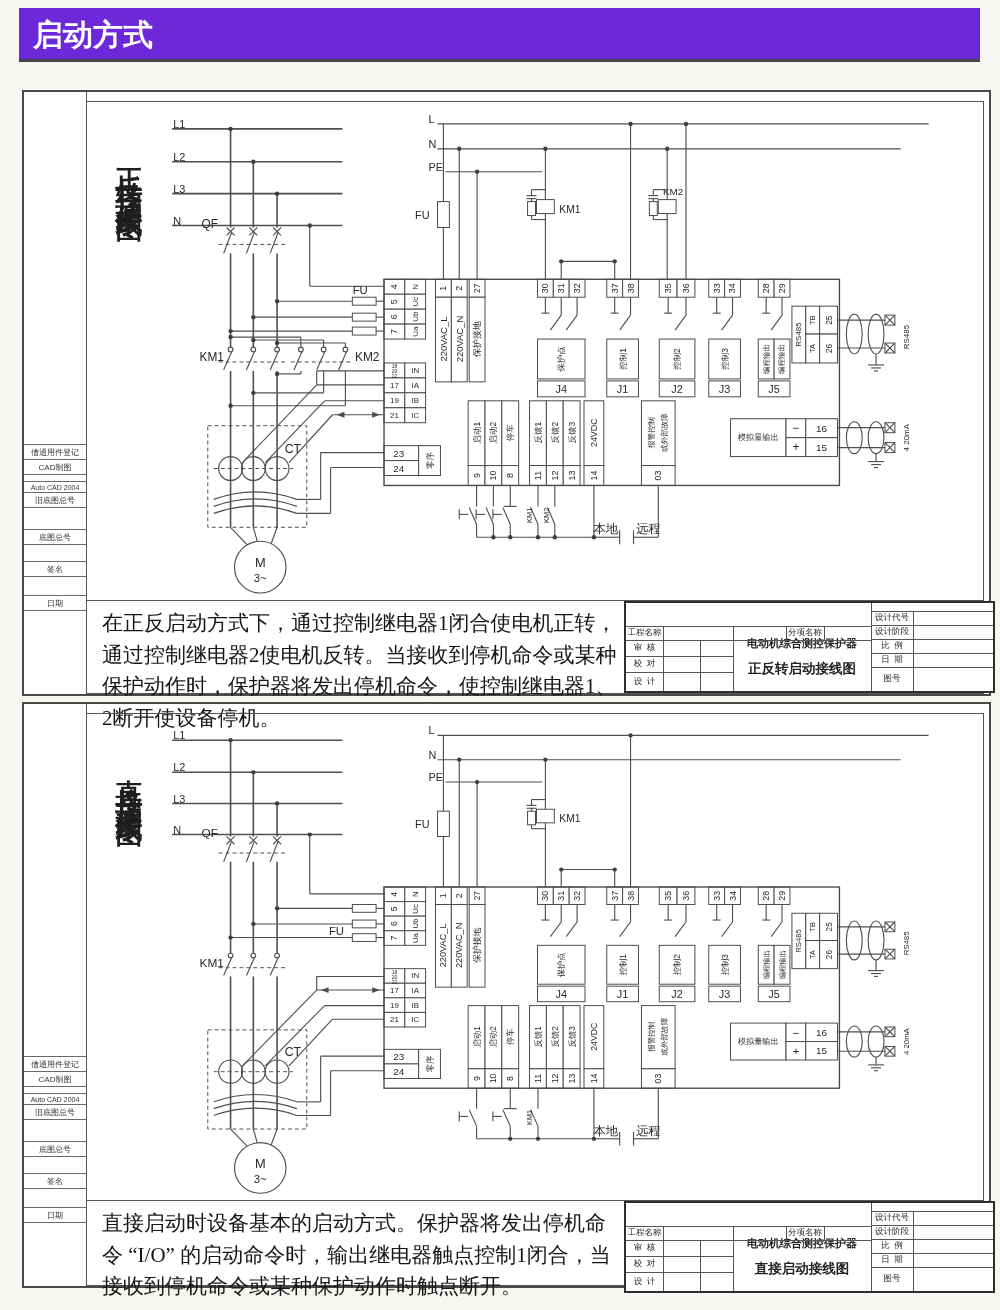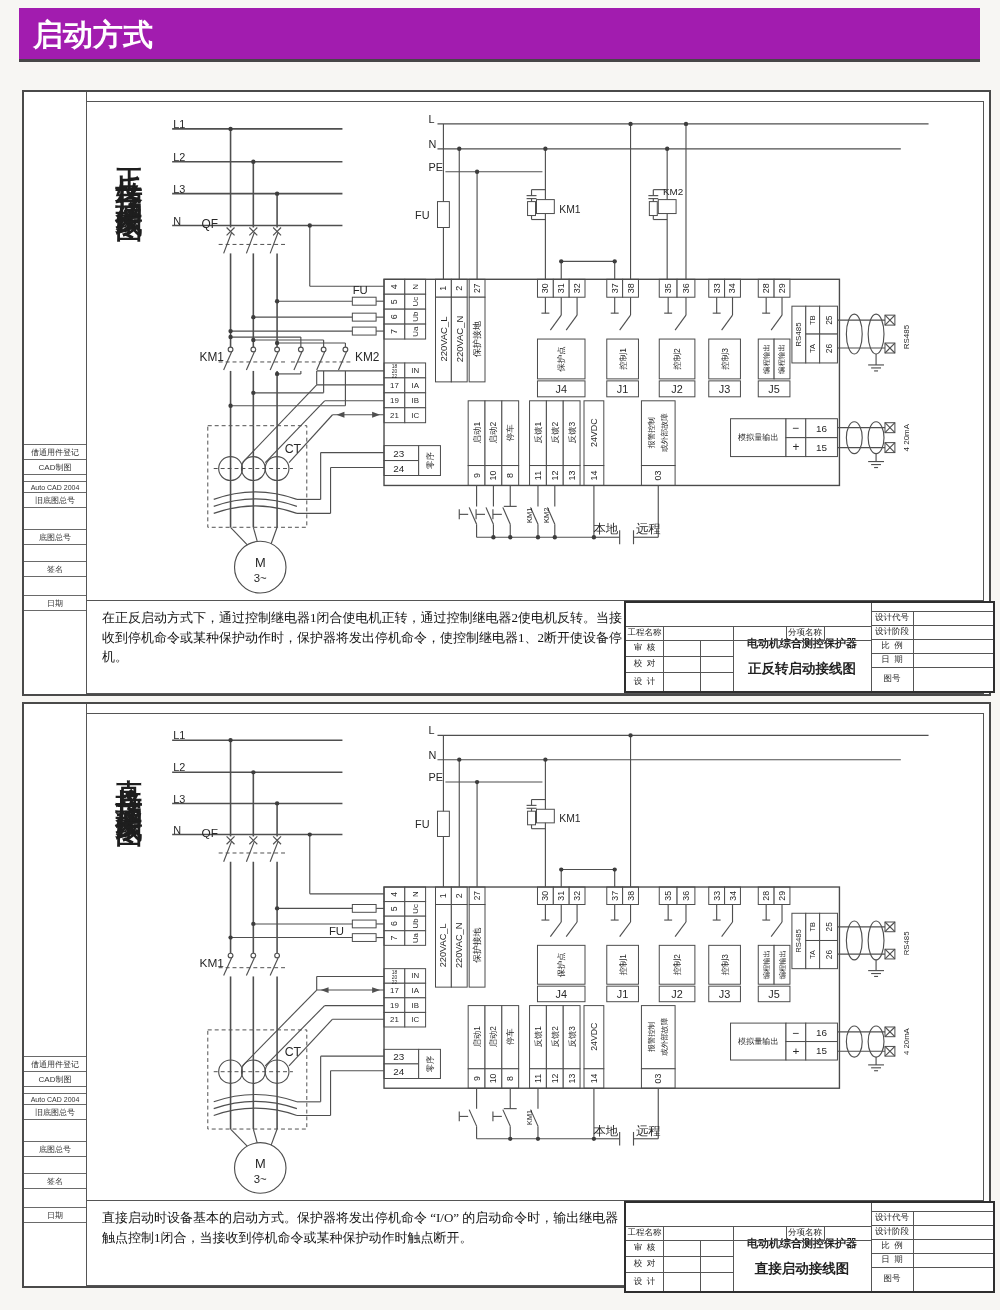--- a/index.html
+++ b/index.html
@@ -1,33 +1,33 @@
 <!DOCTYPE html>
 <html><head>
 <meta charset="utf-8">
 <style>
   html,body{margin:0;padding:0;}
   body{width:1000px;height:1310px;background:#f7f6f3;font-family:"Liberation Sans",sans-serif;}
-  .banner{margin:8px 20px 0 19px;height:54px;background:#a21caf;border-bottom:3px solid #474747;
+  .banner{margin:8px 20px 0 19px;height:54px;background:#6d28d9;border-bottom:3px solid #474747;
           color:#fff;font-size:30px;font-weight:bold;line-height:54px;padding-left:14px;box-sizing:border-box;}
   .sheet{display:flex;margin-left:22px;width:969px;border:2px solid #4a4a4a;background:#fff;box-sizing:border-box;}
   .s1{margin-top:28px;height:606px;}
   .s2{margin-top:6px;height:586px;}
   .sidecol{width:62px;border-right:1.4px solid #555;display:flex;flex-direction:column;
            font-size:8px;color:#333;text-align:center;flex:none;}
   .scell{border-top:1px solid #6a6a6a;border-bottom:1px solid #6a6a6a;padding:1.5px 0;margin-bottom:-1px;}
   .scell.tiny{font-size:7px;}
   .maincol{flex:1;display:flex;flex-direction:column;padding:9px 5px 0 0;box-sizing:border-box;min-width:0;}
   .frame{border:1.5px solid #555;border-left:none;flex:1;display:flex;flex-direction:column;min-height:0;}
   .draw{position:relative;overflow:hidden;}
   .draw svg{display:block;width:100%;height:100%;}
   .vtitle{position:absolute;left:24px;top:44px;writing-mode:vertical-rl;text-orientation:upright;
           font-size:27px;font-weight:700;letter-spacing:7px;color:#1e1e1e;}
   .brow{flex:1;display:flex;border-top:1.4px solid #555;min-height:0;}
-  .desc{width:522px;padding:7px 0 0 15px;font-family:"Liberation Serif",serif;font-size:13px;
+  .desc{width:522px;padding:7px 0 0 15px;font-family:"Liberation Serif",serif;font-size:21px;
         line-height:1.5;color:#151515;flex:none;}
   .tb{position:relative;width:367px;height:88px;border:2px solid #2e2e2e;margin-left:auto;margin-right:10px;
       font-size:8.5px;color:#222;background:#fff;flex:none;box-sizing:content-box;}
   .tb .ln{position:absolute;background:#555;display:block;}
   .tb .cell{position:absolute;display:flex;align-items:center;justify-content:center;white-space:pre;}
   .tb .prod{font-weight:bold;font-size:11px;}
   .tb .drawn{font-weight:bold;font-size:13.5px;}
   svg text{fill:#282828;font-family:"Liberation Sans",sans-serif;}
 </style>
 </head>

